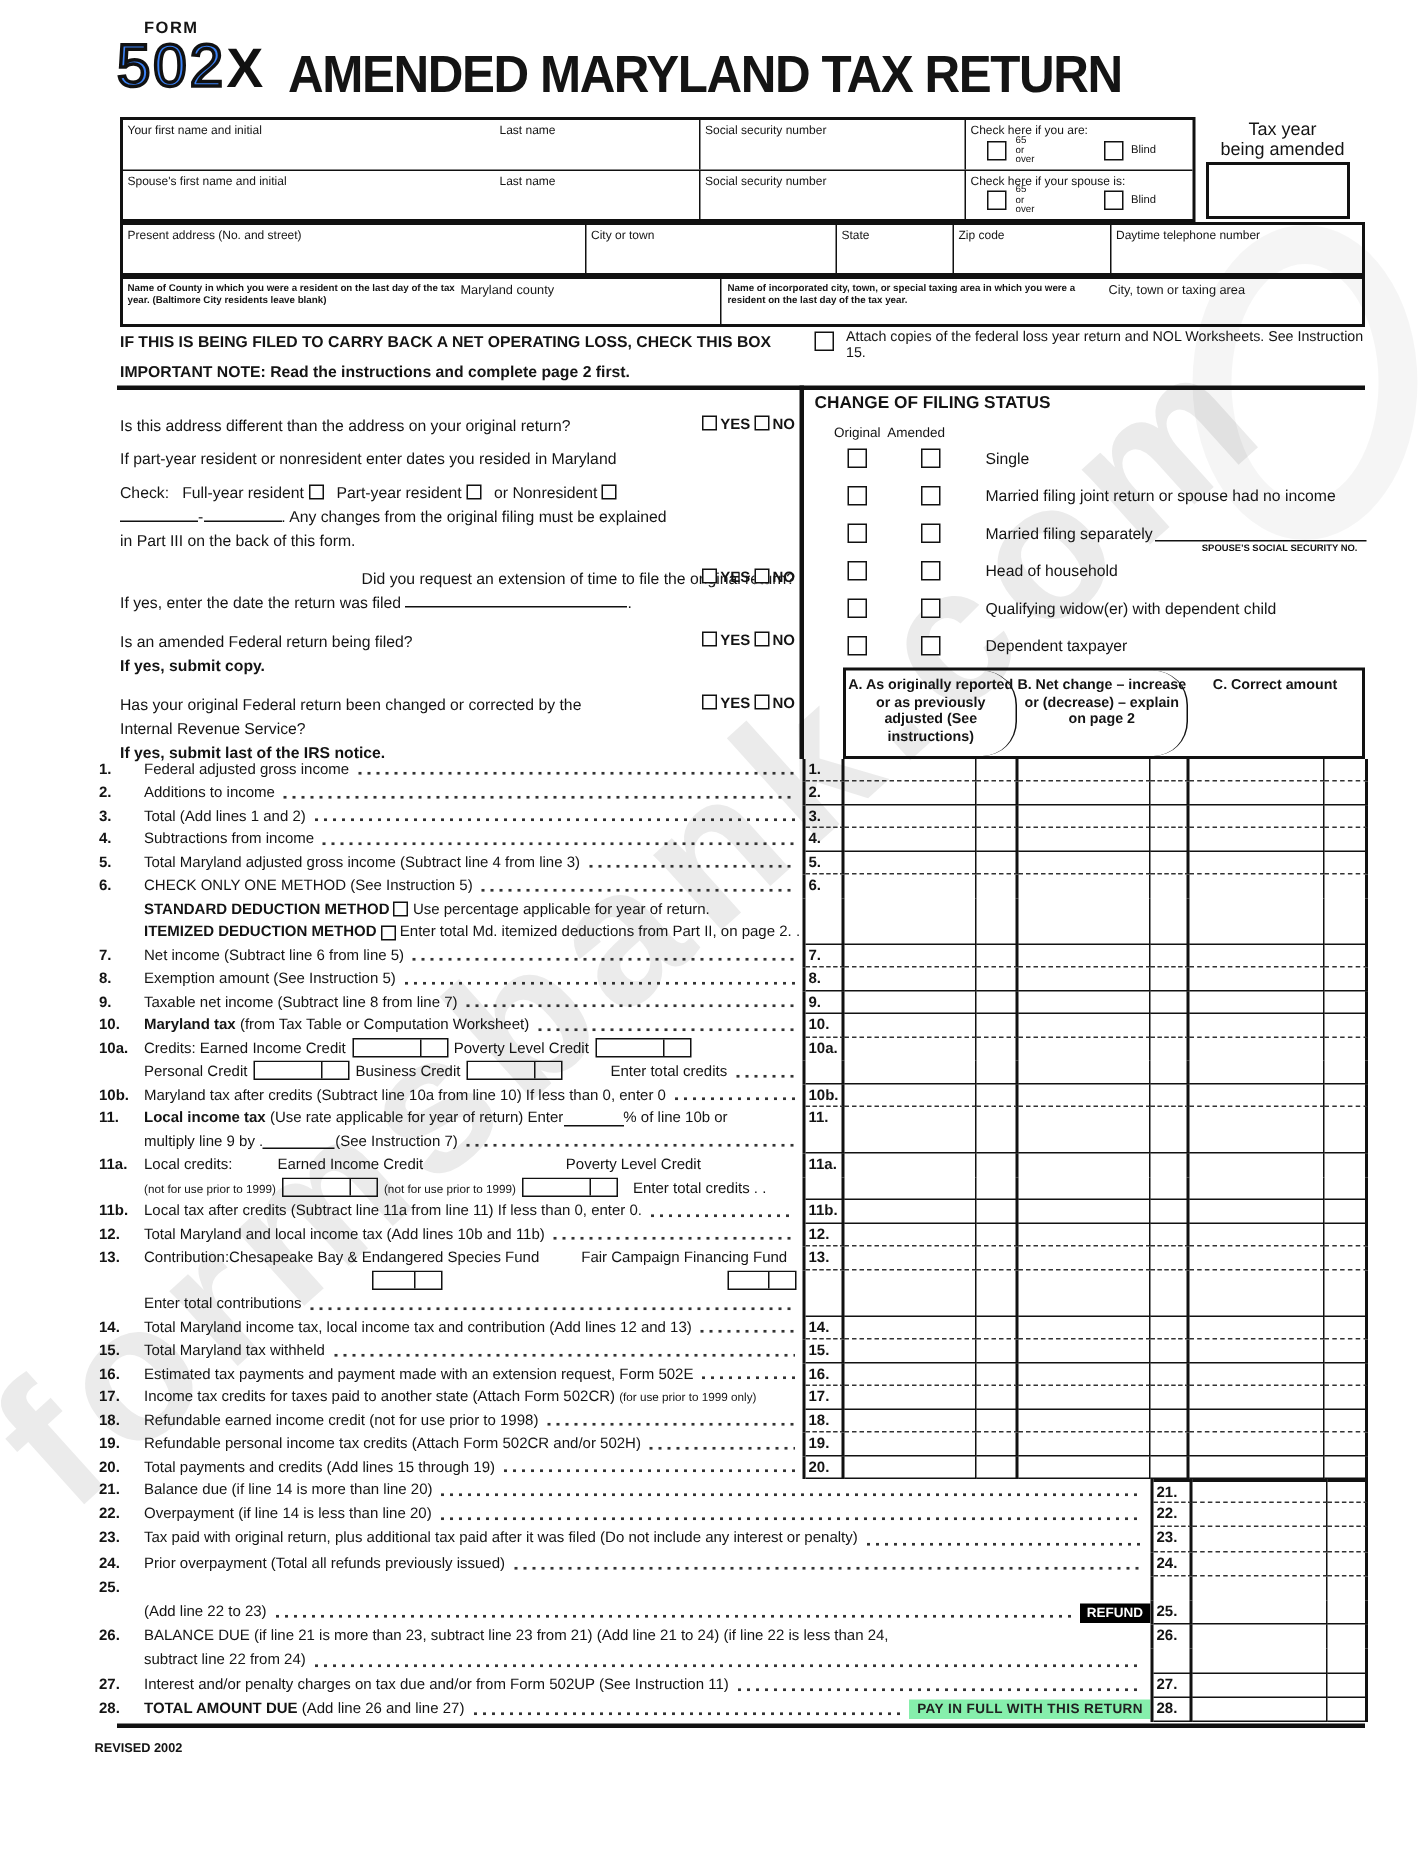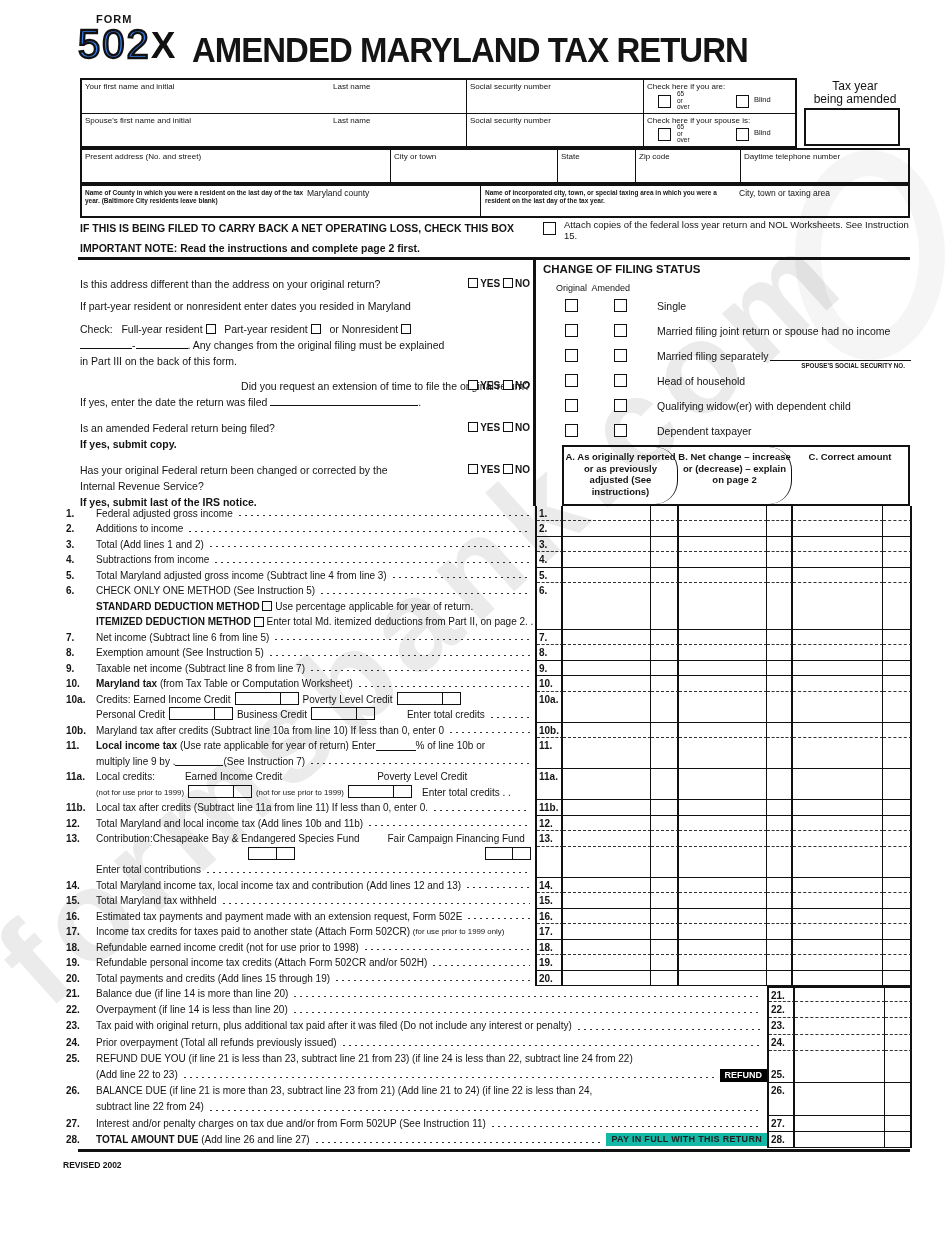--- a/index.html
+++ b/index.html
@@ -90,21 +90,21 @@
   .rd .g { border-bottom:1px dashed #333; }
   .rs .g { border-bottom:1.6px solid #111; }
   .rtop .g { border-top:2px solid #111; }
 
   .abox { display:inline-flex; width:64px; height:13px; border:1.8px solid #111; vertical-align:middle; margin:0 4px; }
   .abox i { flex:1; }
   .abox s { width:18px; border-left:1.5px solid #111; }
 
   .badge { background:#000; color:#fff; font-weight:bold; font-size:9px; padding:0 5px;
            height:13px; line-height:13px; align-self:center; white-space:nowrap; }
-  .badge.gray { background:#14b8a6; color:#202020; letter-spacing:0.3px; }
+  .badge.gray { background:#86efac; color:#202020; letter-spacing:0.3px; }
 
   .rule { background:#111; }
   .rev { font-size:8.5px; font-weight:bold; }
 </style>
 </head>
 <body>
 
 <div class="page">
 
   <div class="wm">formsbank.com</div>
@@ -871,21 +871,20 @@
       <div class="gz2">
           <div class="g gn2"><span>24.</span></div>
           <div class="g gam"></div>
           <div class="g gct"></div>
         </div>
     </div>
 
     <div class="r2">
       <div class="lab2">
           <span class="ln">25.</span>
-          <span class="lt">REFUND DUE YOU (if line 21 is less than 23, subtract line 21 from 23) (if line 24 is less than 22, subtract line 24 from 22)</span>
         </div>
       <div class="gz2">
           <div class="g gn2"></div>
           <div class="g gam"></div>
           <div class="g gct"></div>
         </div>
     </div>
 
     <div class="r2 rs">
       <div class="lab2">

